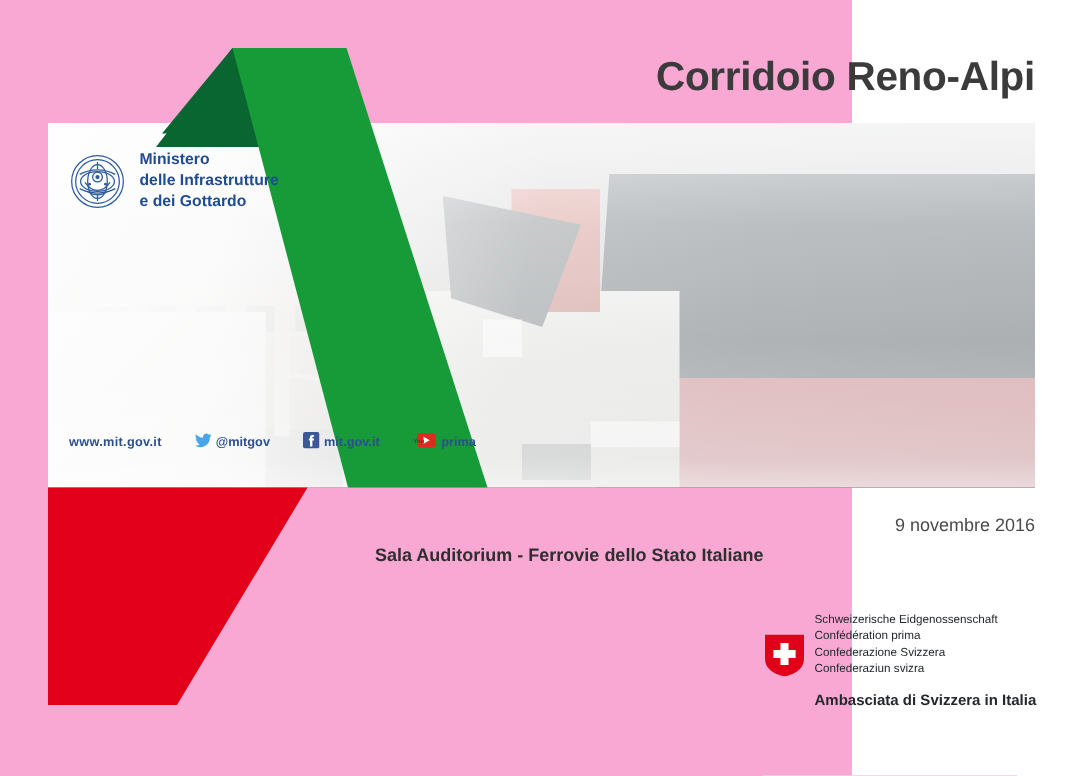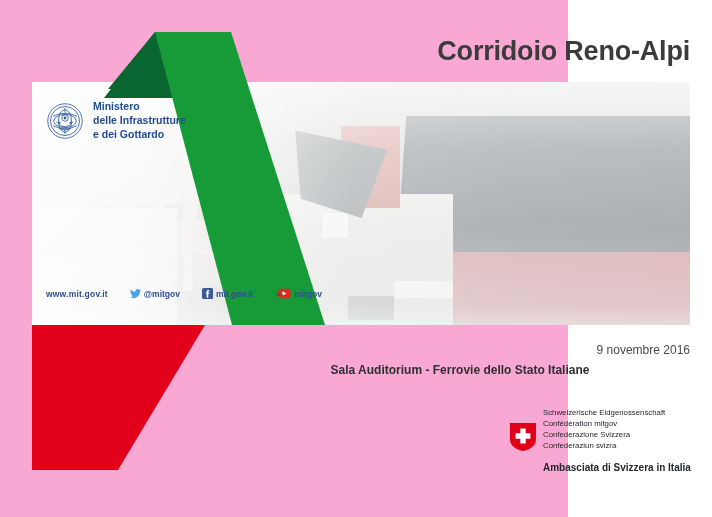--- a/index.html
+++ b/index.html
@@ -120,22 +120,22 @@
   .soc-ic{width:11px;height:11px;flex:none;}
   .soc-lbl{color:#2d4f8e;}
 
   
   .event-date{
     position:absolute;left:300px;top:343px;width:390px;
     text-align:right;font-size:12px;
     color:#4a4a4a;
   }
   .event-venue{
-    position:absolute;left:240px;top:363px;width:440px;
-    text-align:center;font-size:12px;font-weight:bold;color:#2f2f2f;
+    position:absolute;left:250px;top:363px;width:440px;
+    text-align:left;font-size:12px;font-weight:bold;color:#2f2f2f;
   }
   .event-address{
     position:absolute;left:250px;top:379px;width:440px;
     text-align:right;font-size:12px;color:#2f2f2f;
   }
 
   
   .swiss{
     position:absolute;left:510px;top:407px;
     display:flex;align-items:flex-end;gap:7px;
@@ -244,34 +244,34 @@
       </svg>
       <span class="soc-lbl">mit.gov.it</span>
     </span>
 
     <span class="soc-item">
       <svg class="soc-ic" viewBox="0 0 22 16" style="width:16px;">
         <rect x="4" y="1" width="18" height="14" rx="3.4" fill="#e02a20"></rect>
         <polygon points="10,4.6 16,8 10,11.4" fill="#fff"></polygon>
         <text x="0" y="11" font-size="6" font-family="'Liberation Sans',sans-serif" fill="#444">You</text>
       </svg>
-      <span class="soc-lbl">mitgov</span>
+      <span class="soc-lbl">prima</span>
     </span>
   </div>
 
   <div class="event-date">9 novembre 2016</div>
   <div class="event-venue">Sala Auditorium - Ferrovie dello Stato Italiane</div>
 
   <div class="swiss">
     <svg class="swiss-shield" viewBox="0 0 26 28">
       <path d="M0 0 H26 V16 Q26 25 13 28 Q0 25 0 16 Z" fill="#e1001a"></path>
       <path d="M10.3 5.6 h5.4 v4.7 h4.7 v5.4 h-4.7 v4.7 h-5.4 v-4.7 h-4.7 v-5.4 h4.7 z" fill="#ffffff"></path>
     </svg>
     <div class="swiss-lines">
       <div>Schweizerische Eidgenossenschaft</div>
-      <div>Confédération mitgov</div>
+      <div>Confédération prima</div>
       <div>Confederazione Svizzera</div>
       <div>Confederaziun svizra</div>
     </div>
   </div>
   <div class="swiss-embassy">Ambasciata di Svizzera in Italia</div>
 
 </div>
 
 </body></html>

